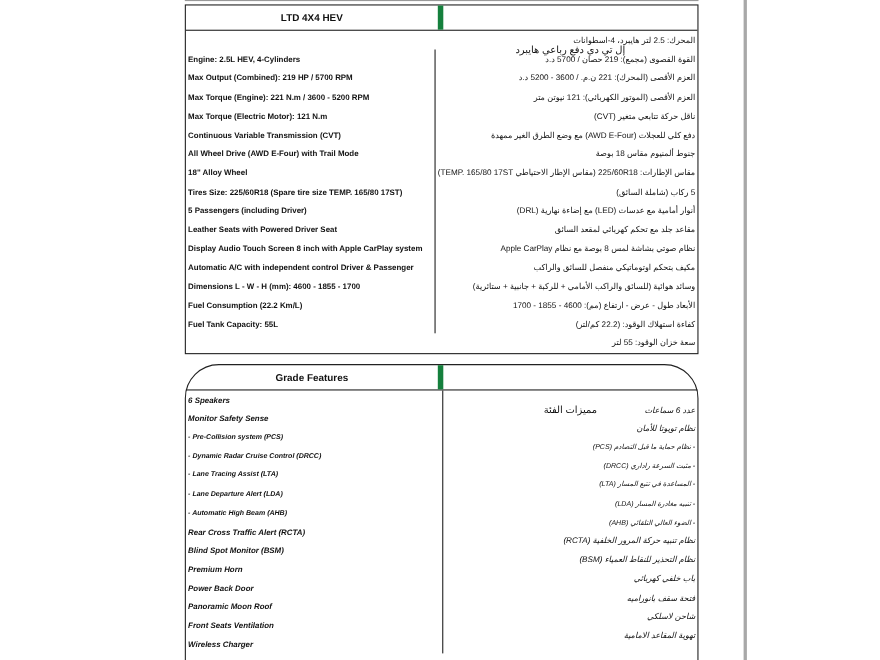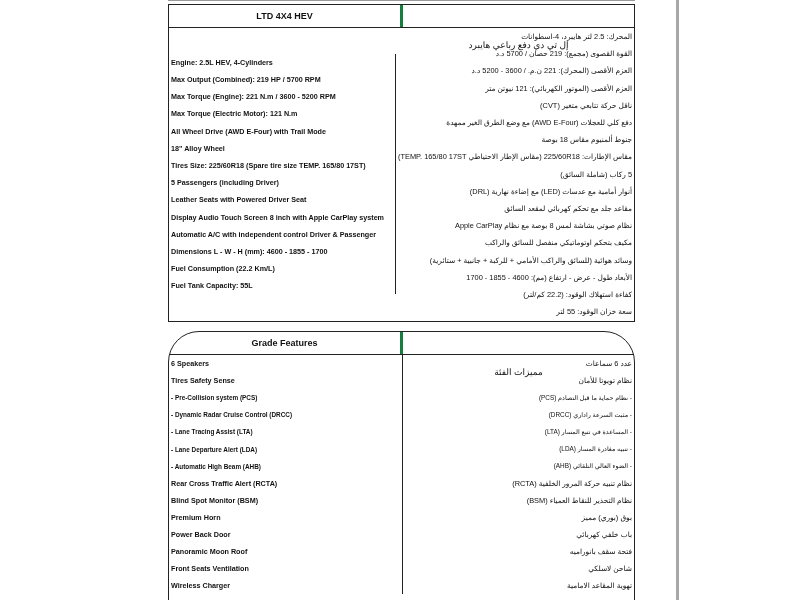--- a/index.html
+++ b/index.html
@@ -16,51 +16,52 @@
   }
   #table1 { top:4px; height:318px; }
   #table2 { top:331px; height:304px;border-radius:31px; }
   .hdr {
     display:flex; height:23px; border-bottom:1px solid #222; box-sizing:border-box;
   }
   .hdr .c {
     display:flex; align-items:center; justify-content:center;
     font-size:9px; font-weight:bold; box-sizing:border-box;
   }
-  .hdr .c.en { width:234px; border-right:3px solid #15803d; }
+  .hdr .c.en { width:234px; border-right:5px solid #15803d; }
   .hdr .c.ar { flex:1; direction:rtl; font-weight:normal;margin-top:40px; }
   .body { display:flex;align-items:center; }
   .col-en { width:234px; border-right:1px solid #222; box-sizing:border-box; }
   .col-ar { flex:1; direction:rtl; }
   .row {
     font-size:7.2px; font-weight:bold; white-space:nowrap; overflow:hidden;
     padding:0 2px; box-sizing:border-box; display:flex; align-items:center;
   }
   .col-ar .row { font-weight:normal; font-size:7.4px; }
   #table1 .row { height:17.2px; }
-  #table2 .row { height:17.1px; }
+  #table2 .row { height:17.1px;font-style:italic; }
   .row.sub { font-size:6.4px; }
   .top-line { position:absolute; left:168px; top:0; width:467px; height:1px; background:#999; }
 </style>
 </head>
 <body>
 
 <div class="top-line"></div>
 
 <div class="spec-table" id="table1">
   <div class="hdr">
     <div class="c en">LTD 4X4 HEV</div>
     <div class="c ar">إل تي دي دفع رباعي هايبرد</div>
   </div>
   <div class="body">
     <div class="col-en" id="spec-en">
         <div class="row">Engine: 2.5L HEV, 4-Cylinders</div>
         <div class="row">Max Output (Combined): 219 HP / 5700 RPM</div>
         <div class="row">Max Torque (Engine): 221 N.m / 3600 - 5200 RPM</div>
         <div class="row">Max Torque (Electric Motor): 121 N.m</div>
+        <div class="row">Continuous Variable Transmission (CVT)</div>
         <div class="row">All Wheel Drive (AWD E-Four) with Trail Mode</div>
         <div class="row">18" Alloy Wheel</div>
         <div class="row">Tires Size: 225/60R18 (Spare tire size TEMP. 165/80 17ST)</div>
         <div class="row">5 Passengers (including Driver)</div>
         <div class="row">Leather Seats with Powered Driver Seat</div>
         <div class="row">Display Audio Touch Screen 8 inch with Apple CarPlay system</div>
         <div class="row">Automatic A/C with independent control Driver &amp; Passenger</div>
         <div class="row">Dimensions L - W - H (mm): 4600 - 1855 - 1700</div>
         <div class="row">Fuel Consumption (22.2 Km/L)</div>
         <div class="row">Fuel Tank Capacity: 55L</div>
@@ -88,21 +89,21 @@
 </div>
 
 <div class="spec-table" id="table2">
   <div class="hdr">
     <div class="c en">Grade Features</div>
     <div class="c ar">مميزات الفئة</div>
   </div>
   <div class="body">
     <div class="col-en" id="grade-en">
         <div class="row">6 Speakers</div>
-        <div class="row">Tires Safety Sense</div>
+        <div class="row">Monitor Safety Sense</div>
         <div class="row sub">- Pre-Collision system (PCS)</div>
         <div class="row sub">- Dynamic Radar Cruise Control (DRCC)</div>
         <div class="row sub">- Lane Tracing Assist (LTA)</div>
         <div class="row sub">- Lane Departure Alert (LDA)</div>
         <div class="row sub">- Automatic High Beam (AHB)</div>
         <div class="row">Rear Cross Traffic Alert (RCTA)</div>
         <div class="row">Blind Spot Monitor (BSM)</div>
         <div class="row">Premium Horn</div>
         <div class="row">Power Back Door</div>
         <div class="row">Panoramic Moon Roof</div>
@@ -112,21 +113,20 @@
     <div class="col-ar" id="grade-ar">
         <div class="row">عدد 6 سماعات</div>
         <div class="row">نظام تويوتا للأمان</div>
         <div class="row sub">- نظام حماية ما قبل التصادم (PCS)</div>
         <div class="row sub">- مثبت السرعة راداري (DRCC)</div>
         <div class="row sub">- المساعدة في تتبع المسار (LTA)</div>
         <div class="row sub">- تنبيه مغادرة المسار (LDA)</div>
         <div class="row sub">- الضوء العالي التلقائي (AHB)</div>
         <div class="row">نظام تنبيه حركة المرور الخلفية (RCTA)</div>
         <div class="row">نظام التحذير للنقاط العمياء (BSM)</div>
-        <div class="row">بوق (بوري) مميز</div>
         <div class="row">باب خلفي كهربائي</div>
         <div class="row">فتحة سقف بانوراميه</div>
         <div class="row">شاحن لاسلكي</div>
         <div class="row">تهوية المقاعد الامامية</div>
       </div>
   </div>
 </div>
 
 <div class="page-edge"></div>
 

